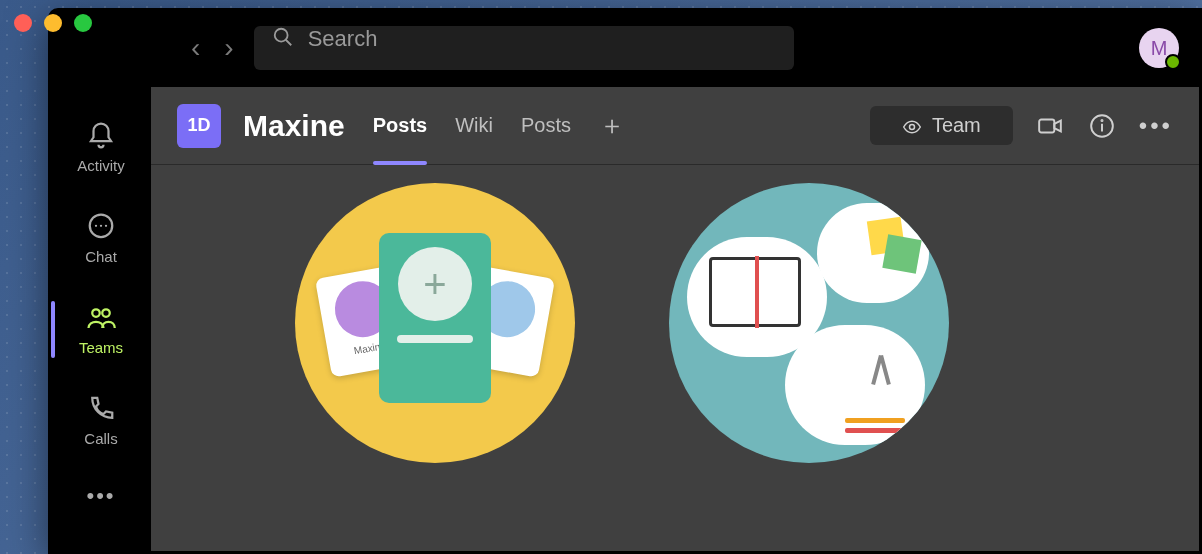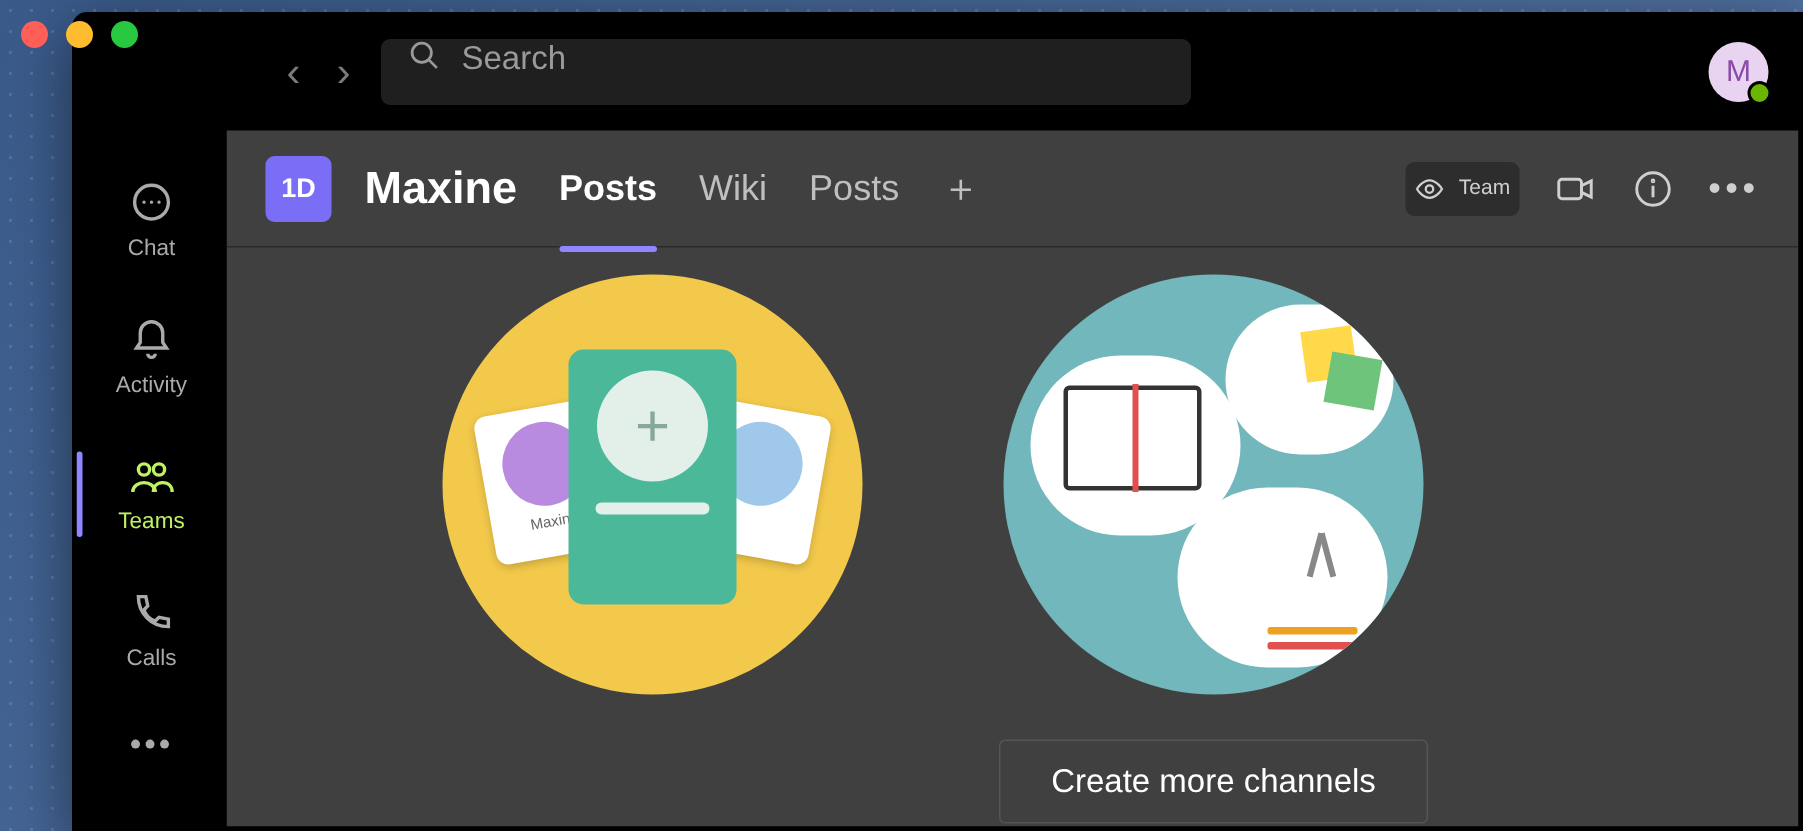--- a/index.html
+++ b/index.html
@@ -38,26 +38,26 @@
   .rail-item.active{color:#bef264}
   .rail-item.active::before{content:"";position:absolute;left:0;top:4px;bottom:4px;width:4px;background:#8f87ff;border-radius:2px}
   .rail-item svg{width:30px;height:30px;stroke:currentColor;fill:none;stroke-width:1.8}
   .rail-more{margin-top:4px;color:#aaa;font-size:22px;letter-spacing:2px;cursor:pointer}
 
   .main{flex:1;display:flex;flex-direction:column;background:#404040;min-width:0}
   .chanhdr{height:78px;display:flex;align-items:center;padding:0 26px;gap:22px;border-bottom:1px solid #2a2a2a}
   .teamtile{width:44px;height:44px;border-radius:6px;background:#7b6ef6;color:#fff;display:flex;align-items:center;justify-content:center;font-size:18px;font-weight:600}
   .chname{font-size:30px;font-weight:700;color:#fff}
   .tabs{display:flex;gap:28px;align-items:center;margin-left:6px}
-  .tab{font-size:24px;color:#bfbfbf;cursor:pointer;padding:6px 0;position:relative}
+  .tab{font-size:20px;color:#bfbfbf;cursor:pointer;padding:6px 0;position:relative}
   .tab.active{color:#fff;font-weight:600}
   .tab.active::after{content:"";position:absolute;left:0;right:0;bottom:-22px;height:4px;background:#8f87ff;border-radius:2px}
   .addtab{color:#bfbfbf;font-size:26px;cursor:pointer}
   .hdr-right{margin-left:auto;display:flex;align-items:center;gap:22px;color:#cfcfcf}
-  .team-btn{background:#2d2d2d;border-radius:6px;padding:8px 6px;display:flex;align-items:flex-start;gap:10px;font-size:14px;cursor:pointer}
+  .team-btn{background:#2d2d2d;border-radius:6px;padding:8px 32px;display:flex;align-items:flex-end;gap:10px;font-size:20px;cursor:pointer}
   .ico-btn{width:30px;height:30px;cursor:pointer;display:flex;align-items:center;justify-content:center}
   .ico-btn svg{width:26px;height:26px;stroke:#cfcfcf;fill:none;stroke-width:1.8}
   .dots{font-size:24px;letter-spacing:3px;cursor:pointer;color:#cfcfcf}
 
   .cards{flex:1;display:flex;gap:54px;padding:18px 0 0 124px;overflow:hidden}
   .card{width:320px;display:flex;flex-direction:column;align-items:center;gap:30px;flex-shrink:0}
   .circle{width:280px;height:280px;border-radius:50%;overflow:hidden;display:flex;align-items:center;justify-content:center}
   .card-btn{border:1px solid #555;background:transparent;color:#fff;font-size:22px;padding:14px 34px;border-radius:4px;cursor:pointer;white-space:nowrap}
   .card.clip{width:150px}
   .card.clip .circle{width:280px;height:280px;margin-left:0}
@@ -124,31 +124,31 @@
     <div class="avatar">
       <span>M</span>
       <span class="presence"></span>
     </div>
   </div>
 
   <div class="body">
     <div class="rail">
       <div class="rail-item">
         <svg viewBox="0 0 24 24">
+            <path d="M6 8a6 6 0 0 1 12 0v5l2 3H4l2-3V8z"></path>
+            <path d="M10 19a2 2 0 0 0 4 0"></path>
+          </svg>
+        <span>Activity</span>
+      </div>
+      <div class="rail-item">
+        <svg viewBox="0 0 24 24">
             <circle cx="12" cy="11" r="9"></circle>
             <path d="M8 11h.01M12 11h.01M16 11h.01" stroke-linecap="round"></path>
           </svg>
         <span>Chat</span>
-      </div>
-      <div class="rail-item">
-        <svg viewBox="0 0 24 24">
-            <path d="M6 8a6 6 0 0 1 12 0v5l2 3H4l2-3V8z"></path>
-            <path d="M10 19a2 2 0 0 0 4 0"></path>
-          </svg>
-        <span>Activity</span>
       </div>
       <div class="rail-item active">
         <svg viewBox="0 0 24 24">
             <circle cx="8" cy="8" r="3"></circle>
             <circle cx="16" cy="8" r="3"></circle>
             <path d="M2 20c0-3 3-5 6-5s6 2 6 5"></path>
             <path d="M13 20c0-3 2-5 5-5s5 2 5 5"></path>
           </svg>
         <span>Teams</span>
       </div>
@@ -220,20 +220,19 @@
           <div class="circle ill2">
             <div class="bubble bub1"></div>
             <div class="bubble bub2"></div>
             <div class="bubble bub3"></div>
             <div class="notebook"></div>
             <div class="sticky"></div>
             <div class="sticky2"></div>
             <div class="scis"></div>
             <div class="pencils"></div>
           </div>
-          <button class="card-btn"><span>Create more channels</span></button>
         </div>
 
 
       </div>
     </div>
   </div>
 </div>
 
 </body></html>

